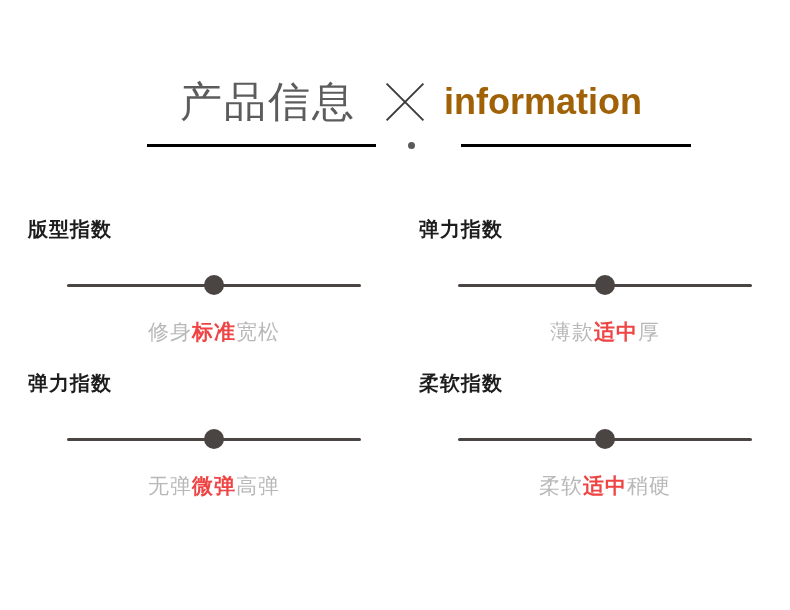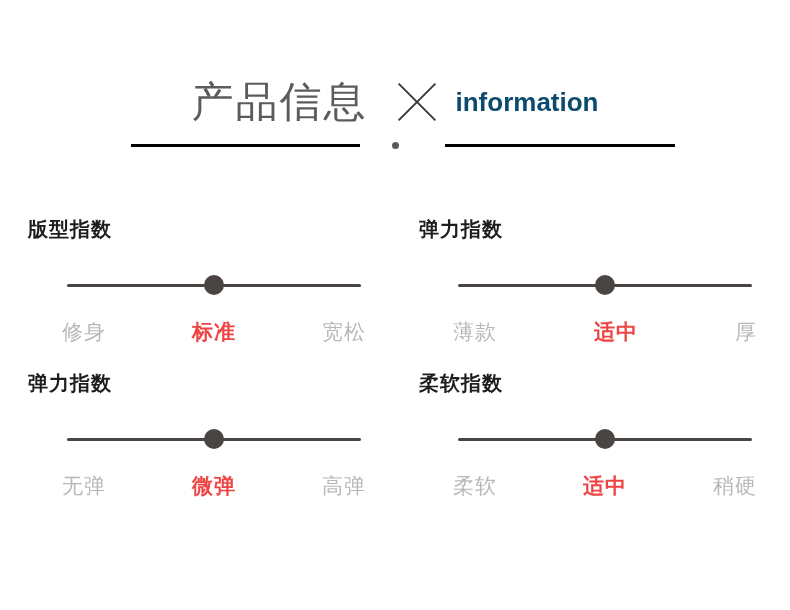--- a/index.html
+++ b/index.html
@@ -11,21 +11,21 @@
     height: 610px;
     background: #ffffff;
     font-family: "Liberation Sans", "DejaVu Sans", sans-serif;
     overflow: hidden;
     position: relative;
   }
 
   
   .header {
     position: absolute;
-    left: 0;
+    left: 16px;
     top: 0;
     width: 720px;
     height: 170px;
   }
   .header-row {
     position: absolute;
     left: 0;
     top: 74px;
     width: 790px;
     height: 56px;
@@ -53,23 +53,23 @@
     left: 50%;
     top: 50%;
     width: 52px;
     height: 2px;
     background: #3b3b3b;
     transform-origin: center;
   }
   .title-x .bar.a { transform: translate(-50%,-50%) rotate(45deg); }
   .title-x .bar.b { transform: translate(-50%,-50%) rotate(-45deg); }
   .title-en {
-    font-size: 26px;
+    font-size: 36px;
     font-weight: bold;
-    color: #0c4a6e;
+    color: #a16207;
     line-height: 1;
     white-space: nowrap;
   }
 
   .rule {
     position: absolute;
     height: 3px;
     background: #000000;
     top: 144px;
   }
@@ -132,21 +132,21 @@
     top: 0px;
     width: 20px;
     height: 20px;
     border-radius: 50%;
     background: #4a4442;
     transform: translateX(-50%);
   }
 
   .labels {
     display: flex;
-    justify-content: space-between;
+    justify-content: center;
     align-items: baseline;
     margin: 26px 0 0 34px;
     width: 304px;
   }
   .labels span {
     font-size: 21px;
     line-height: 1;
     white-space: nowrap;
     letter-spacing: 1px;
   }

